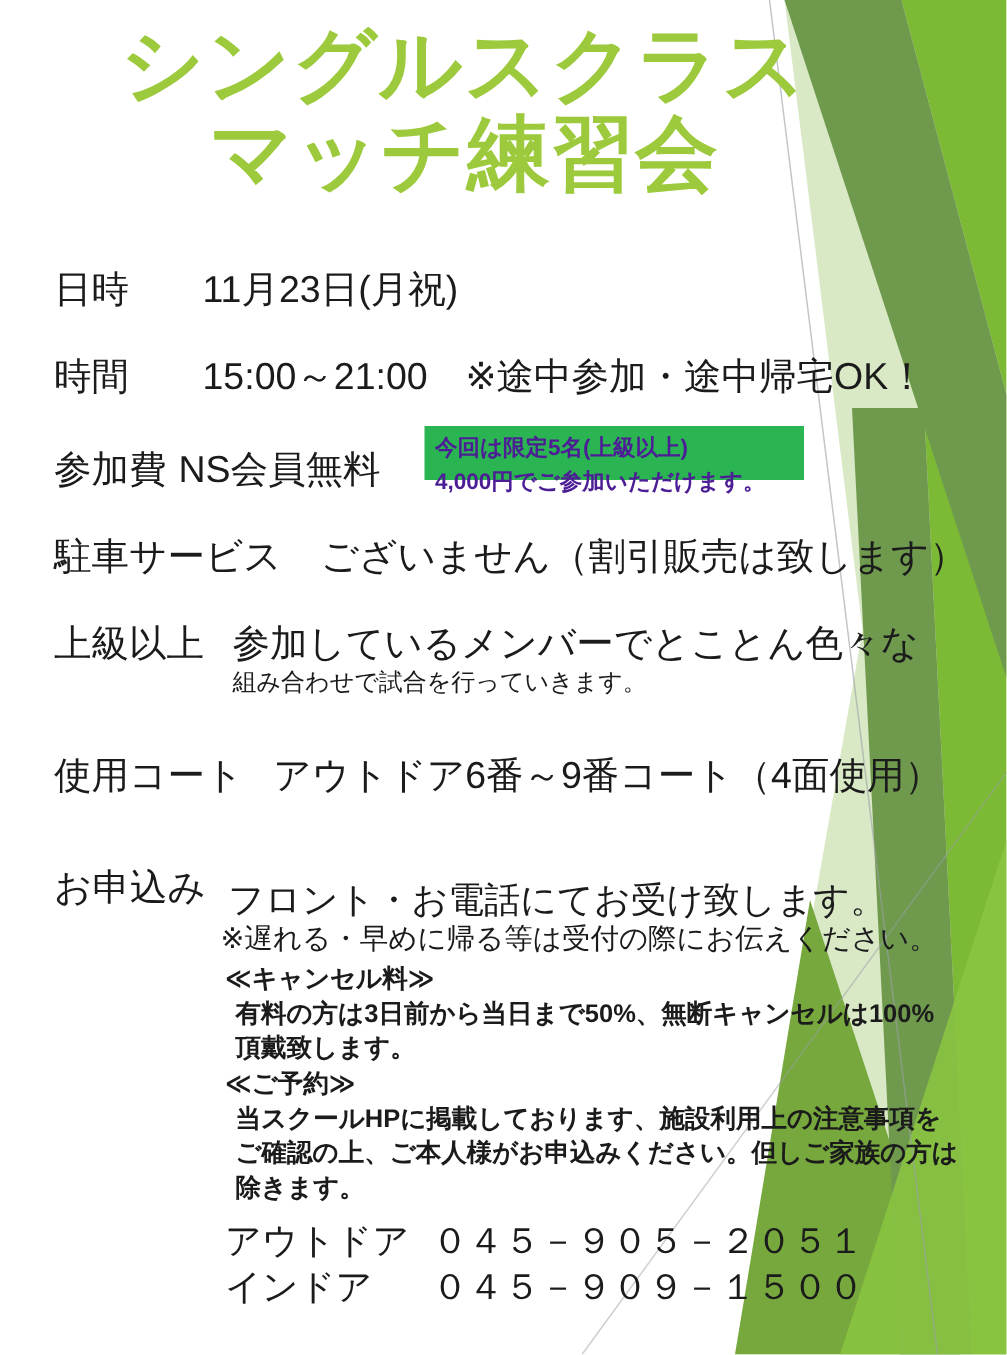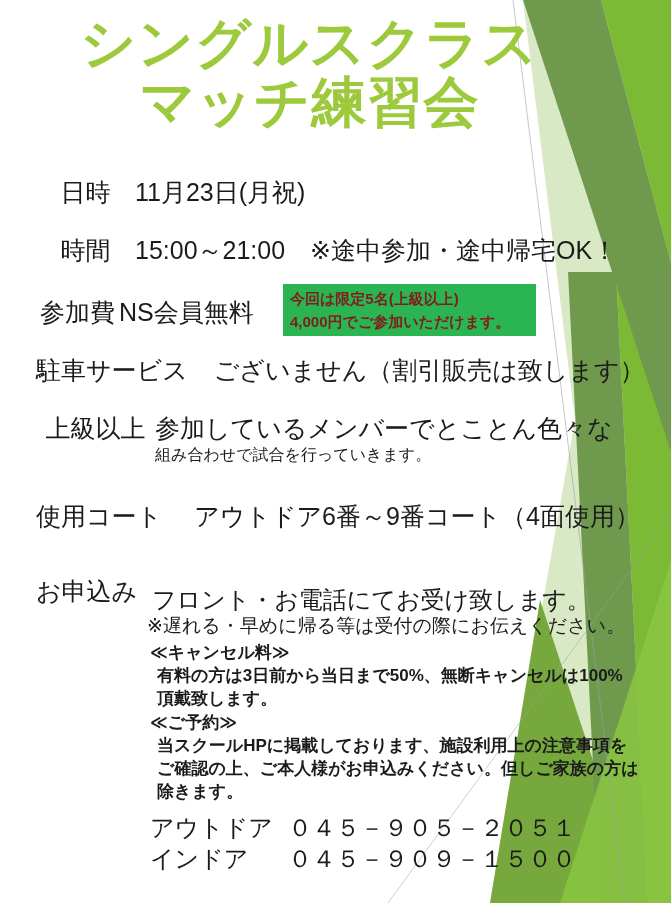--- a/index.html
+++ b/index.html
@@ -17,42 +17,42 @@
   .title{
     position:absolute;top:14px;left:0;width:619px;
     text-align:center;
     font-size:55px;font-weight:700;
     color:#9CCA3C;
     line-height:1.08;
     letter-spacing:1px;
   }
 
   .row{position:absolute;left:36px;font-size:25px;white-space:nowrap;display:flex;}
-  .row .lbl{flex:none;text-align:center;}
+  .row .lbl{flex:none;}
   .row-datetime{top:176px;}
   .row-time{top:234px;}
   .row-fee{top:296px;}
   .row-parking{top:354px;}
   .row-match{top:412px;}
   .row-court{top:500px;}
   .row-apply-label{top:575px;}
 
   .lbl-w99{width:99px;}
   .lbl-w83{width:83px;}
   .lbl-w119{width:119px;}
   .gap26{margin-right:26px;}
-  .gap20{margin-right:32px;}
+  .gap20{margin-right:20px;}
 
   .match-line2{position:absolute;left:155px;top:445px;font-size:16px;white-space:nowrap;}
 
   .highlight-box{
     position:absolute;left:283px;top:284px;
-    width:253px;height:52px;
+    width:253px;height:36px;
     background:#2BB552;
-    color:#7f1d1d;
+    color:#4c1d95;
     font-size:15px;font-weight:700;
     line-height:1.55;
     padding:3px 6px 0 7px;
     box-sizing:border-box;
     white-space:nowrap;
   }
 
   .apply-start{
     position:absolute;left:152px;top:553px;
     font-size:24px;font-weight:700;white-space:nowrap;

